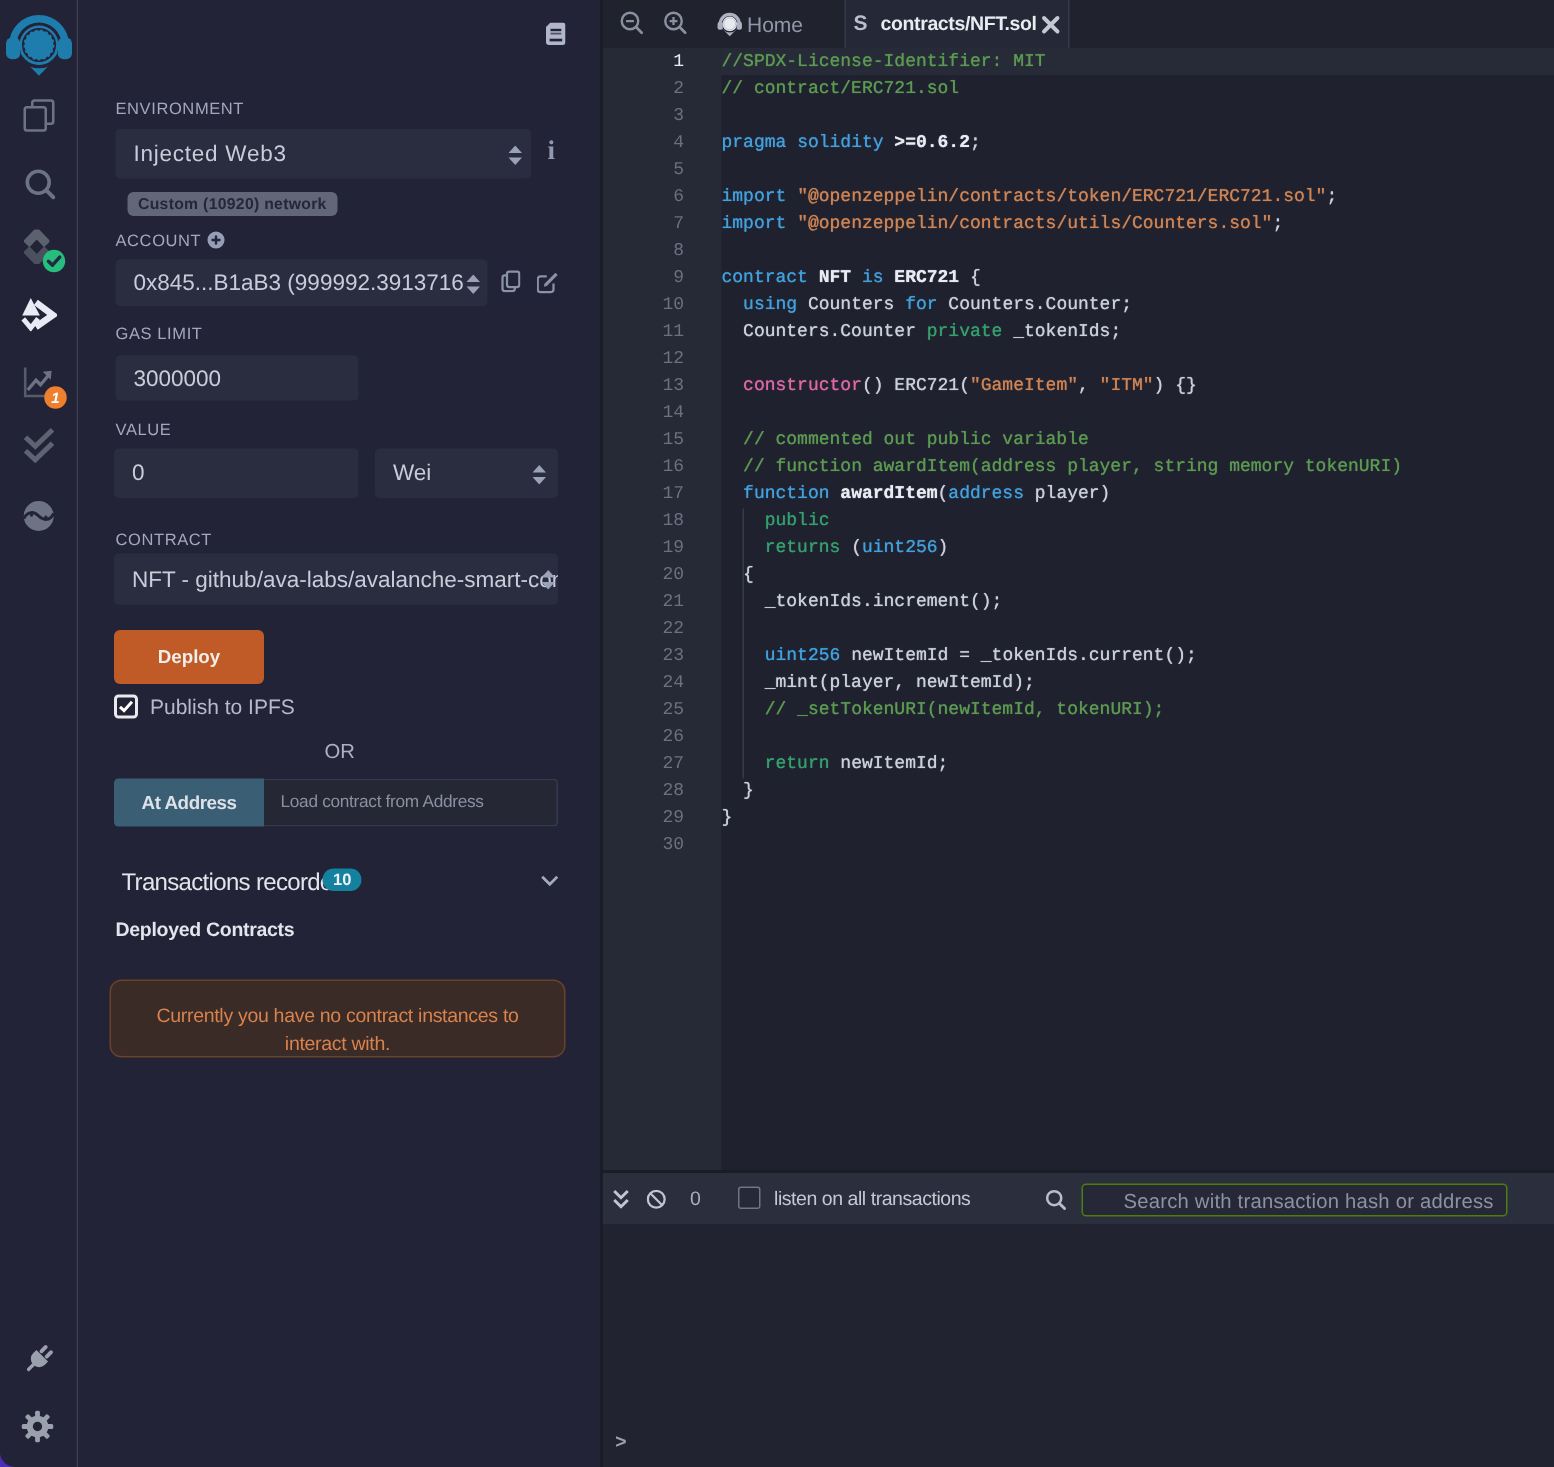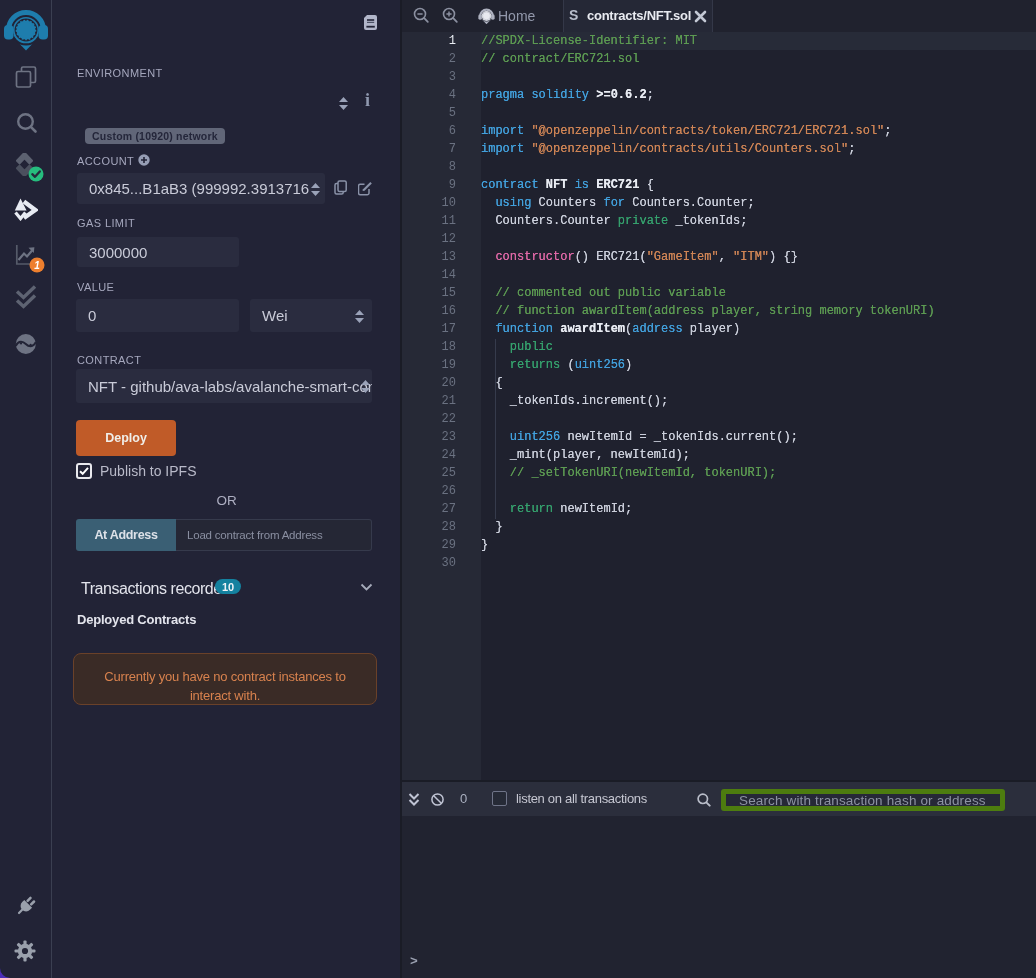--- a/index.html
+++ b/index.html
@@ -44,21 +44,21 @@
 .s { color:#ce8455; } 
 .g { color:#35a06d; } 
 .p { color:#de68a6; } 
 .w { color:#e8ebf2; font-weight:bold; } 
 
 #dragbar { left:0; top:780px; width:634px; height:2px; background:#1a1c26; }
 #termbar { left:0; top:782px; width:634px; height:34px; background:#2b2e3c; }
 #termzero { position:absolute; left:58px; top:9px; color:#aab0c0; font-size:13px; }
 #termchk { position:absolute; left:90px; top:9px; width:15px; height:15px; border:1px solid #6f7488; border-radius:2px; background:#262a36; }
 #termlbl { position:absolute; left:114px; top:9px; color:#c6c7d2; font-size:13px; letter-spacing:-0.3px; }
-#srchinp { position:absolute; left:319px; top:7px; width:284px; height:22px; background:#262837; border:5px solid #4d7c0f; border-radius:3px; color:#8d92a3; font-size:13.5px; letter-spacing:0.15px; display:flex; align-items:center; padding-left:13px; }
+#srchinp { position:absolute; left:319px; top:7px; width:284px; height:22px; background:#262837; border:1px solid #4d7c0f; border-radius:3px; color:#8d92a3; font-size:13.5px; letter-spacing:0.15px; display:flex; align-items:center; padding-left:27px; }
 #termbody { left:0; top:816px; width:634px; height:162px; background:#212330; }
 #prompt { position:absolute; left:8px; bottom:9px; font-family:"Liberation Mono",monospace; font-size:13px; font-weight:bold; color:#9aa0b0; }
 </style>
 </head>
 <body>
 <div id="root">
   <div class="abs" id="purplecorner"></div>
   <div class="abs" id="sidebar"></div>
   <svg class="abs" style="left:3px;top:4px;" width="46" height="47" viewBox="0 0 46 47">
     <path d="M8 31 L38 31 L23 46.5 Z" fill="#1e7dad"></path>
@@ -133,20 +133,21 @@
     <circle cx="11" cy="11" r="3.1" fill="#222336"></circle>
   </svg>
   <div class="abs" id="panel">
     <svg class="abs" style="left:312px;top:15px;" width="13" height="15" viewBox="0 0 13 15">
       <path d="M3 0 L11 0 A2 2 0 0 1 13 2 L13 13 A2 2 0 0 1 11 15 L2 15 A2 2 0 0 1 0 13 L0 3 Z" fill="#b2b6ca"></path>
       <rect x="3" y="4.2" width="7.2" height="1.6" fill="#222336"></rect>
       <rect x="3" y="6.8" width="7.2" height="1.2" fill="#4d5266"></rect>
       <rect x="2.4" y="10.8" width="8.4" height="1.8" fill="#222336"></rect>
     </svg>
     <div class="abs lbl" style="left:25px; top:67px;">ENVIRONMENT</div>
+    <div class="sel" style="left:25px; top:86px; width:277px; height:33px; letter-spacing:0.5px;">Injected Web3</div>
     <svg class="abs" style="left:287px;top:96.5px;" width="9" height="13" viewBox="0 0 9 13">
       <path d="M4.5 0 L9 5 L0 5 Z" fill="#9aa2b8"></path>
         <path d="M0 8 L9 8 L4.5 13 Z" fill="#9aa2b8"></path>
     </svg>
     <div class="abs" style="left:313px; top:90px; font-family:'Liberation Serif',serif; font-weight:bold; font-size:18px; color:#9099b0;">i</div>
     <div class="abs" id="netbadge">Custom (10920) network</div>
     <div class="abs lbl" style="left:25px; top:155px;">ACCOUNT</div>
     <svg class="abs" style="left:86px;top:153.5px;" width="12" height="12" viewBox="0 0 12 12">
       <circle cx="6" cy="6" r="5.7" fill="#969db4"></circle>
       <path d="M6 3 L6 9 M3 6 L9 6" stroke="#222336" stroke-width="1.6"></path>

